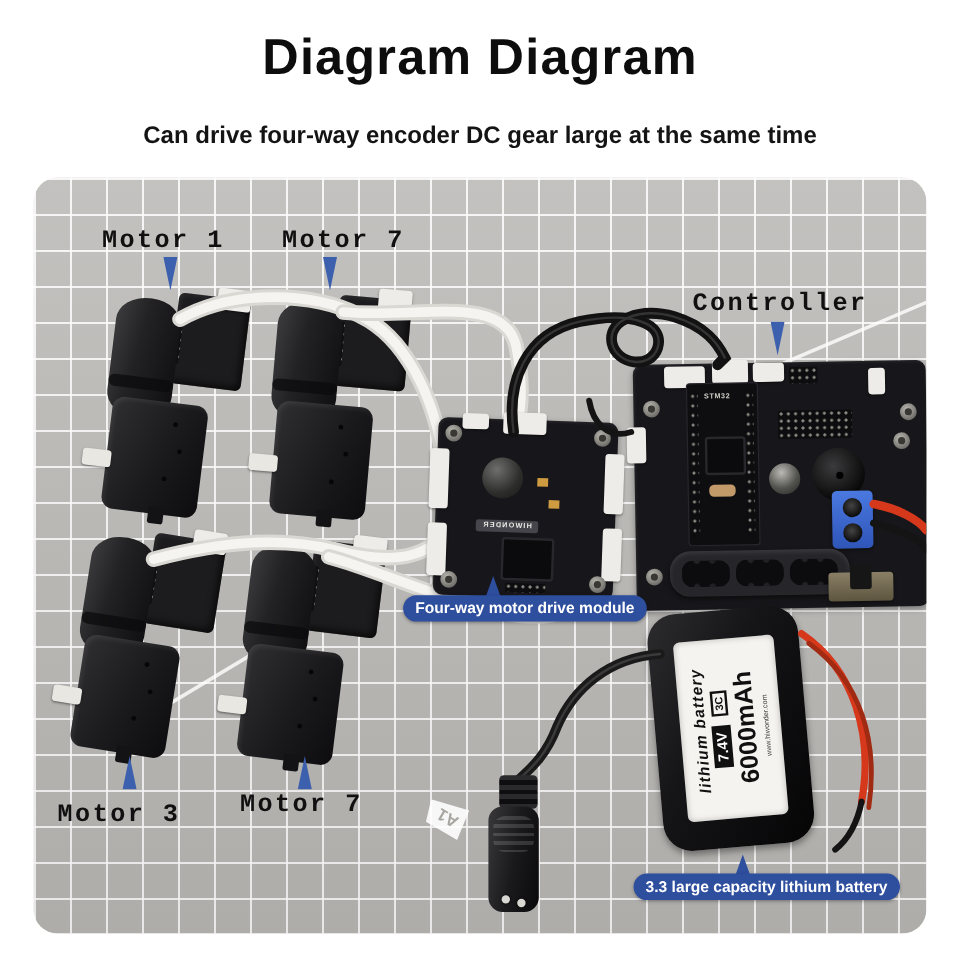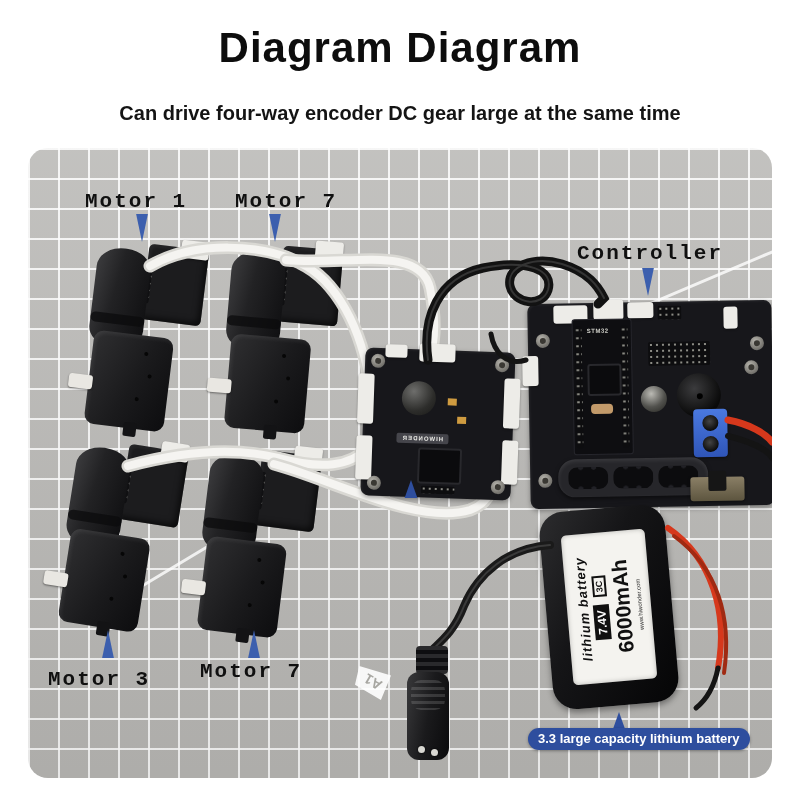--- a/index.html
+++ b/index.html
@@ -268,17 +268,18 @@
     <div class="abs hw-label" style="left:20px;top:520px;">Motor 3</div>
     <div class="abs hw-label" style="left:172px;top:512px;">Motor 7</div>
 
     <div class="abs arrow down" style="left:107px;top:66px;"></div>
     <div class="abs arrow down" style="left:240px;top:66px;"></div>
     <div class="abs arrow down" style="left:613px;top:120px;"></div>
     <div class="abs arrow up" style="left:73px;top:482px;"></div>
     <div class="abs arrow up" style="left:219px;top:482px;"></div>
 
     <div class="abs pill-tri" style="left:375px;top:332px;"></div>
+    <div class="abs pill" style="left:308px;top:348px;">Four-way motor drive module</div>
     <div class="abs pill-tri" style="left:583px;top:564px;"></div>
     <div class="abs pill" style="left:500px;top:580px;">3.3 large capacity lithium battery</div>
 
   </div>
 </div>
 
 </body></html>

